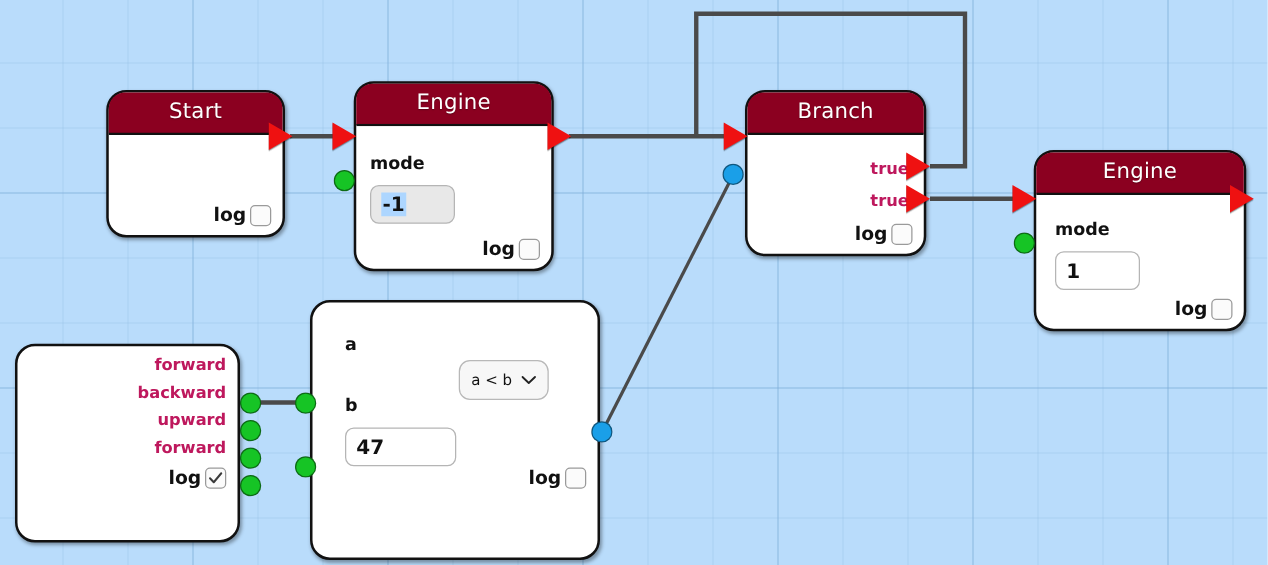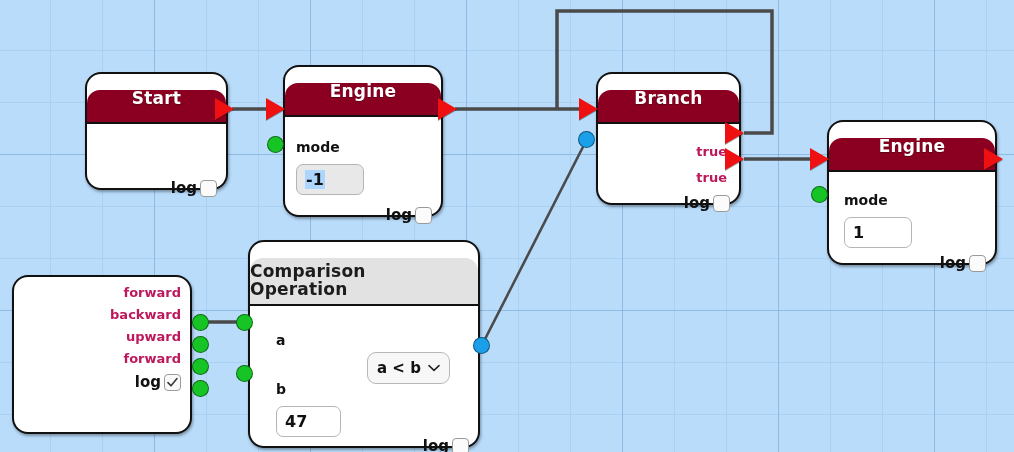--- a/index.html
+++ b/index.html
@@ -30,27 +30,26 @@
     border-radius: 16px;
     background: #ffffff;
     box-shadow: 1px 2px 3px rgba(0,0,0,0.35);
     overflow: visible;
   }
   .node-head {
     box-sizing: border-box;
     height: 34px;
     border-top-left-radius: 13px;
     border-top-right-radius: 13px;
-    display: flex; justify-content: center;
-    font-weight: bold;
+    display: flex; align-items: center; justify-content: center;
+    font-weight: normal;
     font-size: 17px;
     letter-spacing: 0.2px;
     line-height: 1.05;
     user-select: none;
-    margin-top: 16px;
   }
   .head-red {
     background: #8b0020;
     color: #ffffff;
     border-bottom: 2px solid #111;
     text-shadow: 0 1px 1px rgba(0,0,0,0.35);
   }
   .head-gray {
     background: #e2e2e2;
     color: #1c1c1c;
@@ -96,21 +95,21 @@
 
   .dropdown {
     position: absolute;
     box-sizing: border-box;
     border: 1.5px solid #b8b8b8;
     border-radius: 9px;
     background: #f7f7f7;
     height: 30px;
     display: flex; align-items: center; gap: 7px;
     padding: 15px 9px;
-    font-size: 15px; font-weight: bold; color: #111;
+    font-size: 12px; font-weight: normal; color: #111;
     cursor: pointer;
   }
 
   .port-label {
     position: absolute;
     font-size: 13px; font-weight: bold; color: #be185d;
     text-align: right;
   }
 
   .dot {
@@ -240,37 +239,33 @@
         </span>
       </div>
     </div>
   </div>
   <div class="dot dot-green" style="left:192px; top:314px;"></div>
   <div class="dot dot-green" style="left:192px; top:336px;"></div>
   <div class="dot dot-green" style="left:192px; top:358px;"></div>
   <div class="dot dot-green" style="left:192px; top:380px;"></div>
 
   <div class="node" style="left:248px; top:240px; width:232px; height:208px;">
-    <div class="node-head head-gray head-two-line">
-      <span>Comparison</span>
-      <span>Operation</span>
-    </div>
     <div class="node-body tall">
       <div class="param-label" style="position:absolute; left:26px; top:26px;">a</div>
 
       <div class="dropdown" style="left:117px; top:46px;">
         <span>a &lt; b</span>
         <svg width="12" height="8" viewBox="0 0 12 8">
           <path d="M1 1.6 L6 6.4 L11 1.6" fill="none" stroke="#222" stroke-width="1.5" stroke-linecap="round" stroke-linejoin="round"></path>
         </svg>
       </div>
 
       <div class="param-row" style="left:26px; top:75px;">
         <span class="param-label">b</span>
-        <span class="txtin" style="width:65px;">
+        <span class="txtin" style="width:89px;">
           <span>47</span>
         </span>
       </div>
 
       <div class="log-row">
         <span>log</span>
         <span class="chk"></span>
       </div>
     </div>
   </div>

